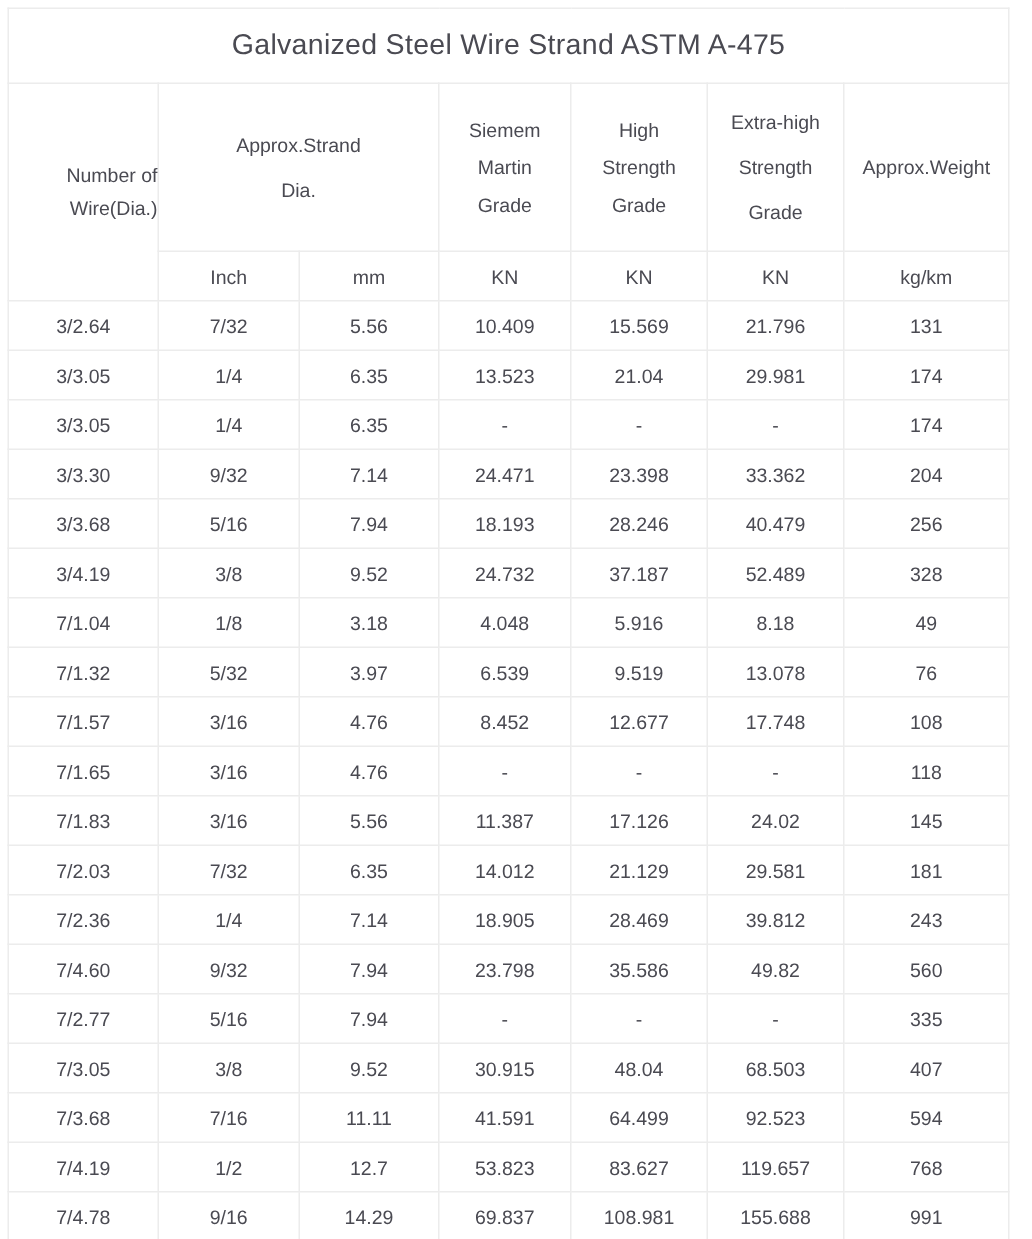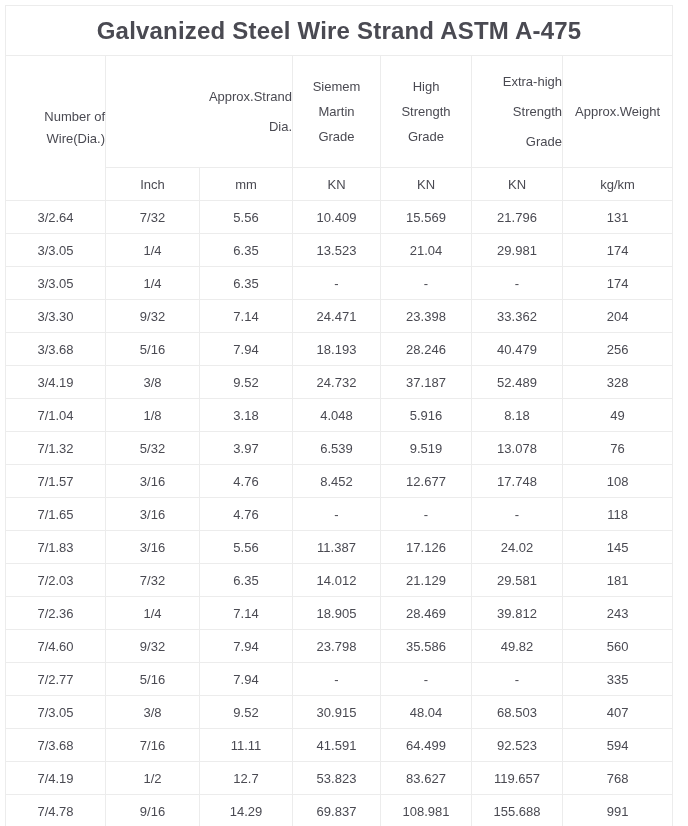--- a/index.html
+++ b/index.html
@@ -30,40 +30,39 @@
   table.spec-table td {
     border: 1px solid #ececec;
     text-align: center;
     vertical-align: middle;
     color: #4a4a52;
     padding: 0;
   }
   
   td.title-cell {
     height: 49px;
-    font-size: 24px;
-    font-weight: 700;
+    font-size: 19px;
+    font-weight: 400;
     letter-spacing: .2px;
     color: #55555d;
     border-top: 1px solid #ececec;
   }
   
   td.head-cell {
     height: 111px;
     font-size: 13px;
     line-height: 25px;
     color: #4a4a52;
     padding: 0 4px;
   }
   td.head-cell .hl {
     display: block;
   }
   td.head-cell.loose {
     line-height: 30px;
-    text-align: right;
   }
   td.head-cell.tight-pair {
     line-height: 22px;
     text-align: right;
   }
   
   td.unit-cell {
     height: 32px;
     font-size: 13px;
     color: #4a4a52;

